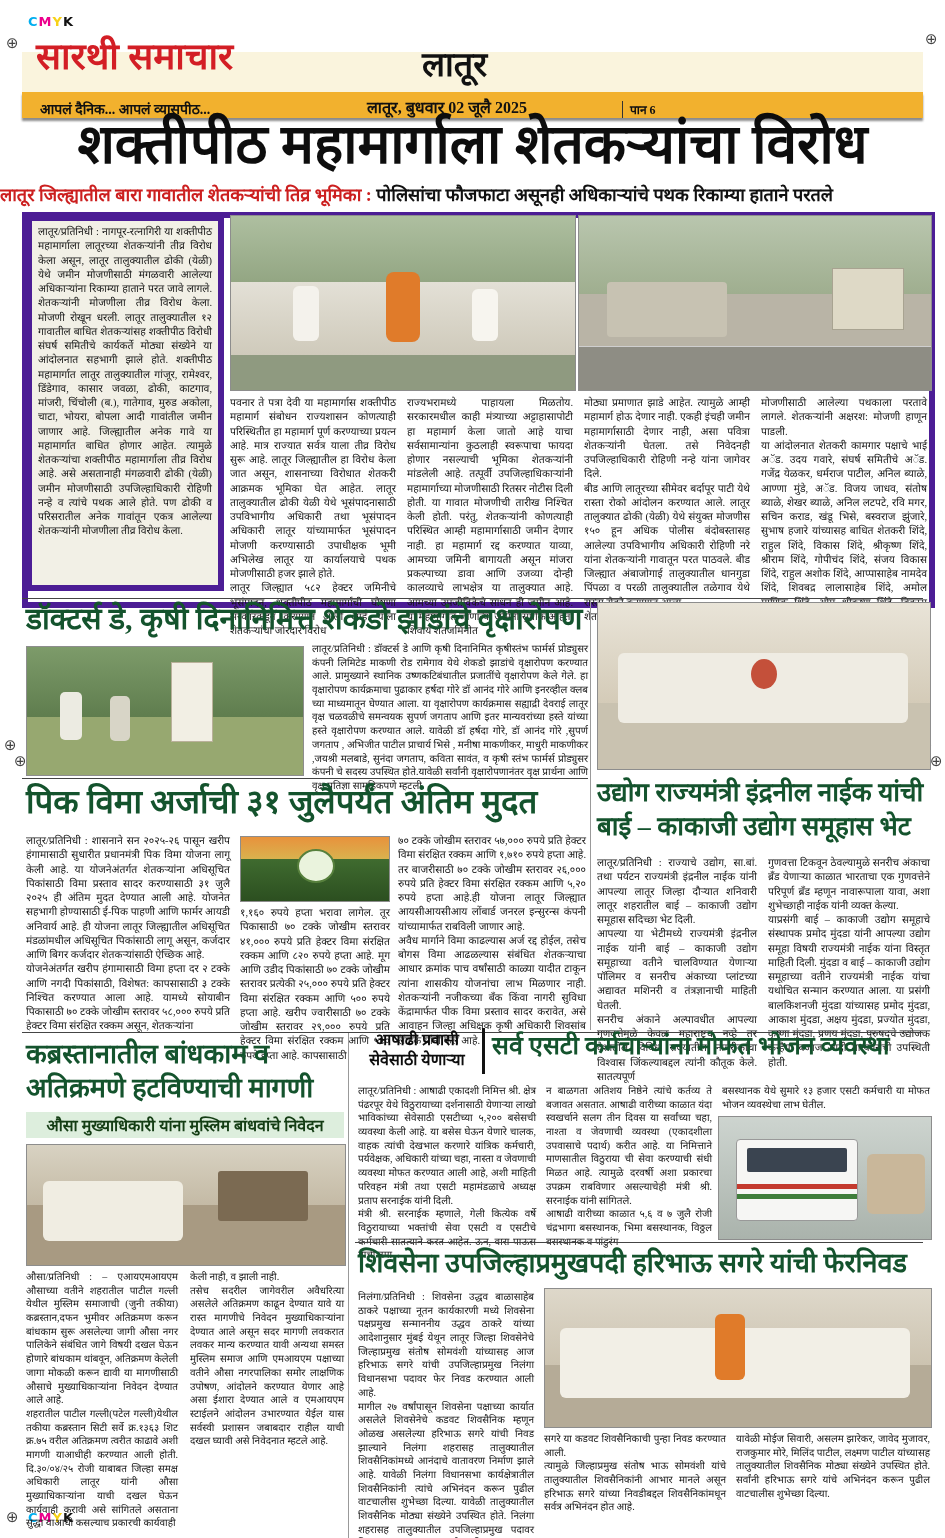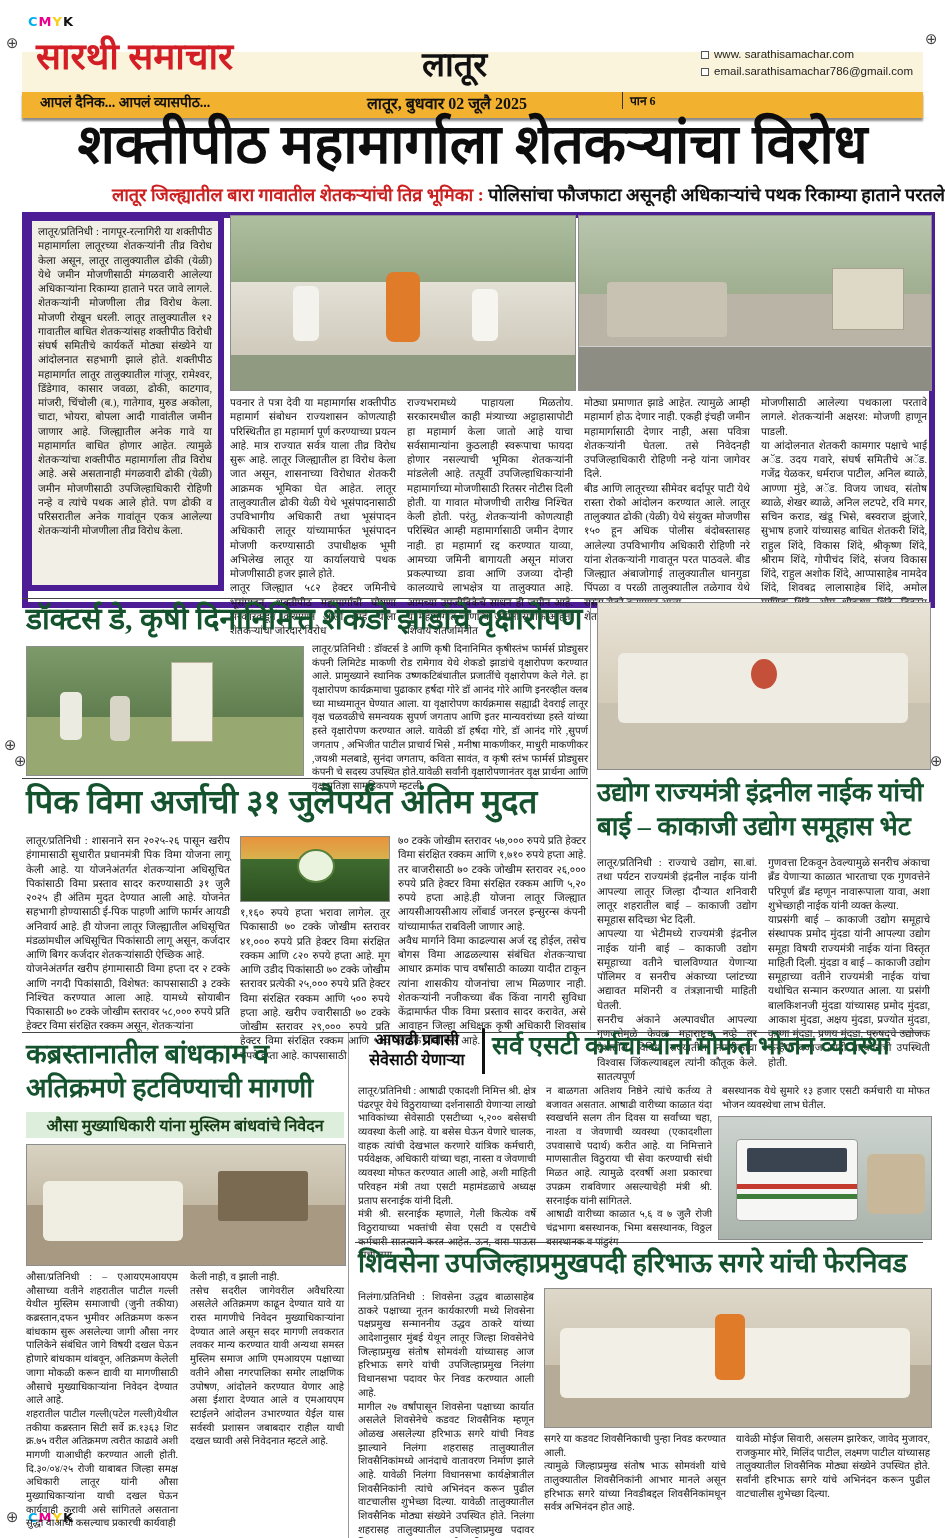--- a/index.html
+++ b/index.html
@@ -11,29 +11,29 @@
   .cmyk .c{color:#00aeef}.cmyk .m{color:#ec008c}.cmyk .y{color:#f7d117}.cmyk .k{color:#111}
   
   .mast{position:absolute;left:22px;top:52px;width:901px;height:40px;background:#faf4dd;}
   .mast-title{position:absolute;left:14px;top:-14px;font-size:37px;font-weight:bold;color:#d31e25;line-height:1;}
   .mast-city{position:absolute;left:400px;top:-12px;font-size:34px;font-weight:bold;color:#111;}
   .contact{position:absolute;right:10px;top:-6px;font-family:"Liberation Sans","DejaVu Sans",sans-serif;
            font-size:11.5px;color:#222;line-height:1.5;}
   .contact .row{display:flex;align-items:center;gap:5px;}
   .sq{display:inline-block;width:6px;height:6px;border:1px solid #555;background:#fff;}
   .ybar{position:absolute;left:22px;top:92px;width:901px;height:26px;background:#f2b12e;
-        box-shadow:0 3px 2px rgba(0,0,0,.45);display:flex;align-items:flex-start;}
+        box-shadow:0 3px 2px rgba(0,0,0,.45);display:flex;align-items:flex-end;}
   .ybar .tag{margin-left:18px;font-weight:bold;font-size:14px;color:#111;}
   .ybar .date{position:absolute;left:345px;font-weight:bold;font-size:16px;color:#111;}
   .ybar .pg{position:absolute;left:600px;font-size:12px;font-weight:bold;color:#111;
             border-left:1px solid #333;padding-left:7px;}
   
   .h-main{position:absolute;left:0;top:116px;width:945px;text-align:center;font-size:55px;
           font-weight:bold;color:#0d0d0d;line-height:1.05;white-space:nowrap;}
-  .h-sub{position:absolute;left:0;top:182px;width:945px;text-align:right;font-size:18px;font-weight:bold;}
+  .h-sub{position:absolute;left:0;top:182px;width:945px;text-align:left;font-size:18px;font-weight:bold;}
   .h-sub .red{color:#cc1f1f;} .h-sub .blk{color:#111;}
   .headline{font-weight:bold;color:#14532d;line-height:1.12;}
   .colTxt{font-size:10.4px;line-height:1.37;text-align:justify;white-space:pre-line;color:#161616;}
   .rule{position:absolute;background:#444;}
   .box{border:6px solid #4c1d95;}
   
   .photo{position:absolute;border:1px solid #8d8d8d;overflow:hidden;background:#cfcfcf;}
   .ph-strip{position:absolute;left:0;width:100%;}
   .greenband{position:absolute;background:#ddeedd;display:flex;align-items:center;justify-content:center;
              font-weight:bold;font-size:16px;color:#143d14;}
@@ -58,30 +58,20 @@
   <div class="cmyk" style="left:28px;top:14px;">
     <span class="c">C</span><span class="m">M</span><span class="y">Y</span><span class="k">K</span>
   </div>
   <div class="cmyk" style="left:28px;top:1510px;">
     <span class="c">C</span><span class="m">M</span><span class="y">Y</span><span class="k">K</span>
   </div>
 
   <div class="mast">
     <div class="mast-title">सारथी समाचार</div>
     <div class="mast-city">लातूर</div>
-    <div class="contact">
-      <div class="row">
-          <span class="sq"></span>
-          <span>www. sarathisamachar.com</span>
-        </div>
-      <div class="row">
-          <span class="sq"></span>
-          <span>email.sarathisamachar786@gmail.com</span>
-        </div>
-    </div>
   </div>
   <div class="ybar">
     <span class="tag">आपलं दैनिक... आपलं व्यासपीठ...</span>
     <span class="date">लातूर, बुधवार 02 जूलै 2025</span>
     <span class="pg">पान 6</span>
   </div>
 
   <div class="h-main">शक्तीपीठ महामार्गाला शेतकऱ्यांचा विरोध</div>
   <div class="h-sub">
     <span class="red">लातूर जिल्ह्यातील बारा गावातील शेतकऱ्यांची तिव्र भूमिका :</span><span class="blk"> पोलिसांचा फौजफाटा असूनही अधिकाऱ्यांचे पथक रिकाम्या हाताने परतले</span>

